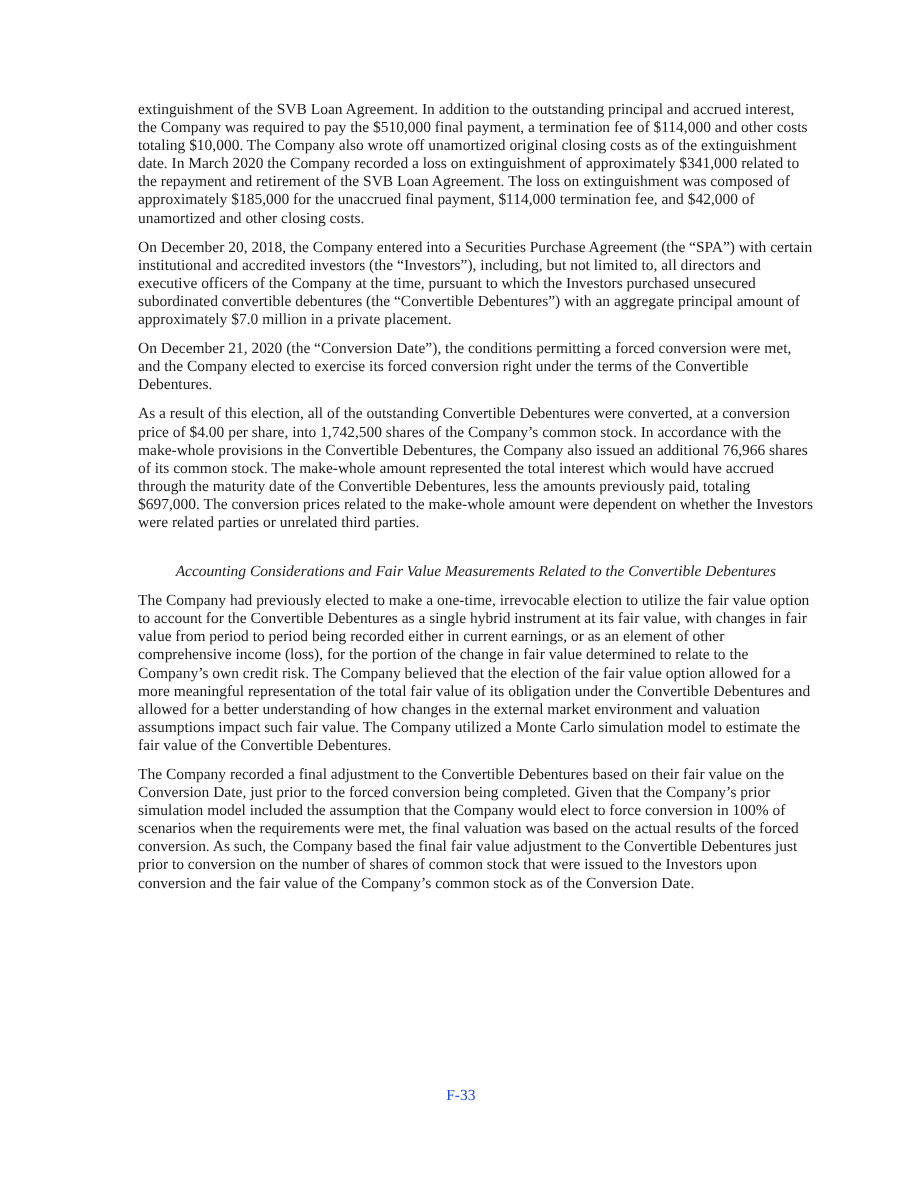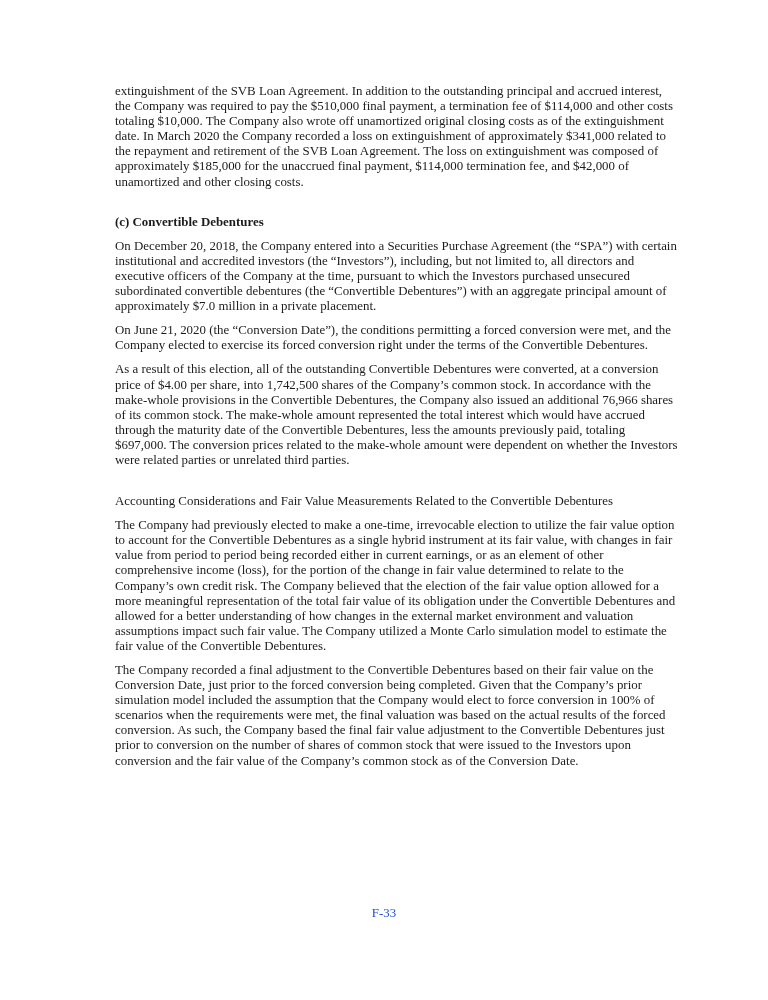--- a/index.html
+++ b/index.html
@@ -36,45 +36,46 @@
   }
   .doc .hb {
     font-size: 12.9px;
     font-weight: bold;
     font-style: normal;
     margin: 25px 0 9px 0;
   }
   .doc .hi {
     font-size: 12.9px;
     font-weight: normal;
+    font-style: italic;
     margin: 26px 0 9px 0;
+    text-align: center;
   }
   .footer {
     position: absolute;
     top: 906px;
     left: 0;
     width: 768px;
     text-align: center;
     font-size: 12.9px;
     line-height: 15.1px;
     color: #1d4ed8;
   }
 </style>
 </head>
 <body>
 
 <div class="page">
   <div class="doc">
     <p class="body">extinguishment of the SVB Loan Agreement. In addition to the outstanding principal and accrued interest, the Company was required to pay the $510,000 final payment, a termination fee of $114,000 and other costs totaling $10,000. The Company also wrote off unamortized original closing costs as of the extinguishment date. In March 2020 the Company recorded a loss on extinguishment of approximately $341,000 related to the repayment and retirement of the SVB Loan Agreement. The loss on extinguishment was composed of approximately $185,000 for the unaccrued final payment, $114,000 termination fee, and $42,000 of unamortized and other closing costs.</p>
 
-    <p class="hb">(c) Convertible Debentures</p>
 
     <p class="body">On December 20, 2018, the Company entered into a Securities Purchase Agreement (the “SPA”) with certain institutional and accredited investors (the “Investors”), including, but not limited to, all directors and executive officers of the Company at the time, pursuant to which the Investors purchased unsecured subordinated convertible debentures (the “Convertible Debentures”) with an aggregate principal amount of approximately $7.0 million in a private placement.</p>
 
-    <p class="body">On June 21, 2020 (the “Conversion Date”), the conditions permitting a forced conversion were met, and the Company elected to exercise its forced conversion right under the terms of the Convertible Debentures.</p>
+    <p class="body">On December 21, 2020 (the “Conversion Date”), the conditions permitting a forced conversion were met, and the Company elected to exercise its forced conversion right under the terms of the Convertible Debentures.</p>
 
     <p class="body">As a result of this election, all of the outstanding Convertible Debentures were converted, at a conversion price of $4.00 per share, into 1,742,500 shares of the Company’s common stock. In accordance with the make-whole provisions in the Convertible Debentures, the Company also issued an additional 76,966 shares of its common stock. The make-whole amount represented the total interest which would have accrued through the maturity date of the Convertible Debentures, less the amounts previously paid, totaling $697,000. The conversion prices related to the make-whole amount were dependent on whether the Investors were related parties or unrelated third parties.</p>
 
     <p class="hi">Accounting Considerations and Fair Value Measurements Related to the Convertible Debentures</p>
 
     <p class="body">The Company had previously elected to make a one-time, irrevocable election to utilize the fair value option to account for the Convertible Debentures as a single hybrid instrument at its fair value, with changes in fair value from period to period being recorded either in current earnings, or as an element of other comprehensive income (loss), for the portion of the change in fair value determined to relate to the Company’s own credit risk. The Company believed that the election of the fair value option allowed for a more meaningful representation of the total fair value of its obligation under the Convertible Debentures and allowed for a better understanding of how changes in the external market environment and valuation assumptions impact such fair value. The Company utilized a Monte Carlo simulation model to estimate the fair value of the Convertible Debentures.</p>
 
     <p class="body">The Company recorded a final adjustment to the Convertible Debentures based on their fair value on the Conversion Date, just prior to the forced conversion being completed. Given that the Company’s prior simulation model included the assumption that the Company would elect to force conversion in 100% of scenarios when the requirements were met, the final valuation was based on the actual results of the forced conversion. As such, the Company based the final fair value adjustment to the Convertible Debentures just prior to conversion on the number of shares of common stock that were issued to the Investors upon conversion and the fair value of the Company’s common stock as of the Conversion Date.</p>
   </div>
 

